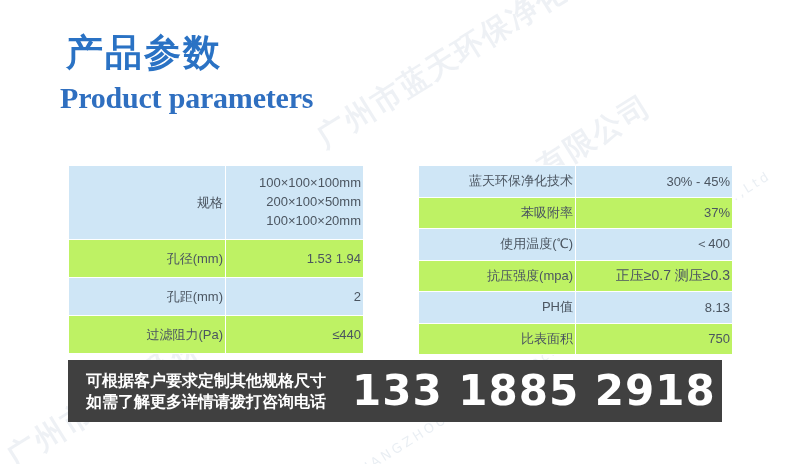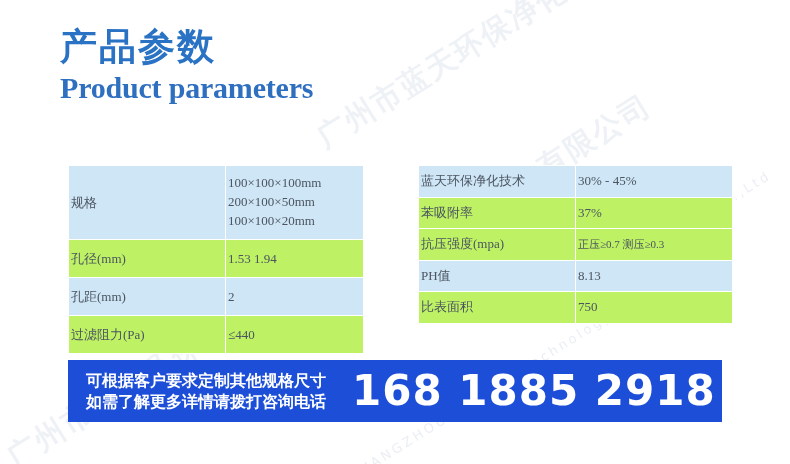--- a/index.html
+++ b/index.html
@@ -61,21 +61,21 @@
     top: 26px;
     z-index: 10;
   }
   #title-cn {
     font-family: "DejaVu Sans", "Liberation Sans", sans-serif;
     font-size: 37px;
     font-weight: 700;
     color: #2a72c4;
     letter-spacing: 2px;
     line-height: 1.12;
-    margin: 0;
+    margin: 6px;
   }
   #title-en {
     font-family: Liberation Serif, serif;
     font-size: 30px;
     font-weight: 700;
     color: #2f6fc0;
     letter-spacing: -0.2px;
     line-height: 1.25;
     margin: 2px 12px 0 0;
   }
@@ -85,49 +85,49 @@
     position: absolute;
     z-index: 10;
     border-collapse: collapse;
     table-layout: fixed;
   }
   #table-left  { left: 68px;  top: 165px; width: 285px; }
   #table-right { left: 418px; top: 165px; width: 304px; }
 
   .spec-table td {
     border: 1px solid #ffffff;
-    text-align: left;
+    text-align: right;
     vertical-align: middle;
     color: #4b5560;
-    font-family: Liberation Serif, serif;
+    font-family: Liberation Sans, sans-serif;
     padding: 0 2px;
   }
   .spec-table tr.band-a td { background: #cfe6f6; }
   .spec-table tr.band-b td { background: #bef264; }
 
   #table-left td { font-size: 13px; }
   #table-left .col-label { width: 152px; }
   #table-left .col-value { width: 133px; }
   #table-left tr.row-tall td { height: 73px; }
   #table-left tr.row-std  td { height: 37px; }
   #table-left .multi { line-height: 1.45; }
 
   #table-right td { font-size: 13px; height: 30.5px; }
   #table-right .col-label { width: 152px; }
   #table-right .col-value { width: 152px; }
-  #table-right td.val-small { font-size: 11px; white-space: nowrap; }
+  #table-right td.val-small { font-size: 14px; white-space: nowrap; }
 
   
   #cta-banner {
     position: absolute;
     left: 68px;
     top: 360px;
     width: 654px;
     height: 62px;
-    background: #1d4ed8;
+    background: #404040;
     z-index: 12;
     display: flex;
     align-items: center;
     justify-content: flex-start;
     box-sizing: border-box;
     padding: 0 14px 0 18px;
   }
   #cta-text {
     color: #ffffff;
     font-family: "DejaVu Sans", "Liberation Sans", sans-serif;
@@ -196,36 +196,40 @@
   <table id="table-right" class="spec-table">
     <tbody>
       <tr class="band-a">
         <td class="col-label">蓝天环保净化技术</td>
         <td class="col-value">30% - 45%</td>
       </tr>
       <tr class="band-b">
         <td class="col-label">苯吸附率</td>
         <td class="col-value">37%</td>
       </tr>
+      <tr class="band-a">
+        <td class="col-label">使用温度(℃)</td>
+        <td class="col-value">＜400</td>
+      </tr>
       <tr class="band-b">
         <td class="col-label">抗压强度(mpa)</td>
         <td class="col-value val-small">正压≥0.7  测压≥0.3</td>
       </tr>
       <tr class="band-a">
         <td class="col-label">PH值</td>
         <td class="col-value">8.13</td>
       </tr>
       <tr class="band-b">
         <td class="col-label">比表面积</td>
         <td class="col-value">750</td>
       </tr>
     </tbody>
   </table>
 
   <div id="cta-banner">
     <div id="cta-text">
       <div>可根据客户要求定制其他规格尺寸</div>
       <div>如需了解更多详情请拨打咨询电话</div>
     </div>
-    <div id="cta-phone">168 1885 2918</div>
+    <div id="cta-phone">133 1885 2918</div>
   </div>
 
 </div>
 
 </body></html>

